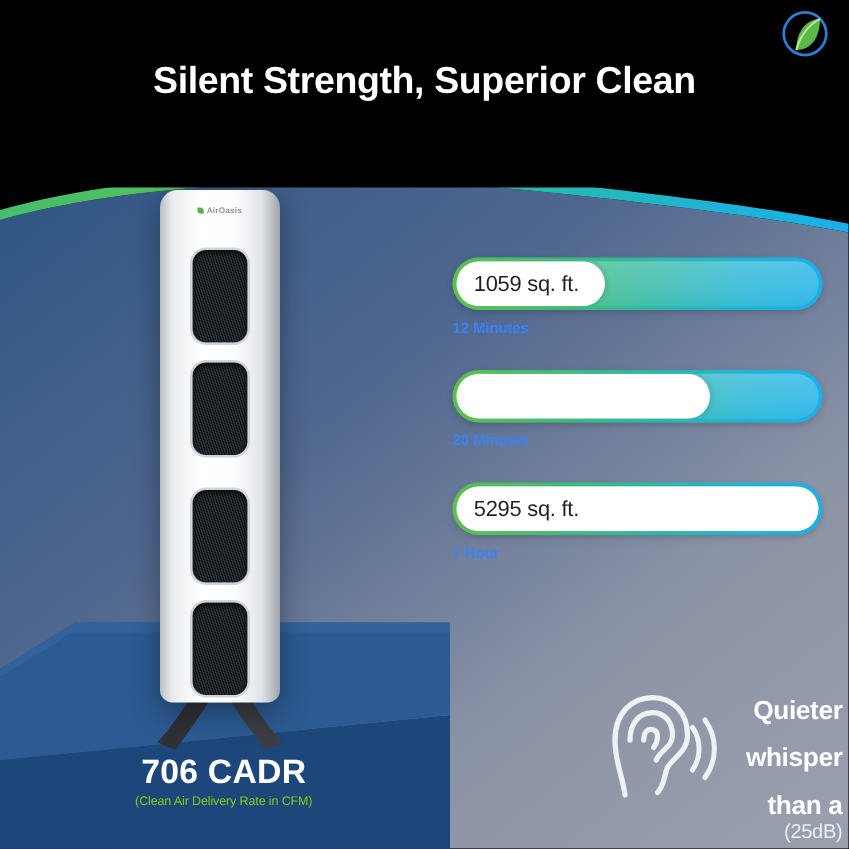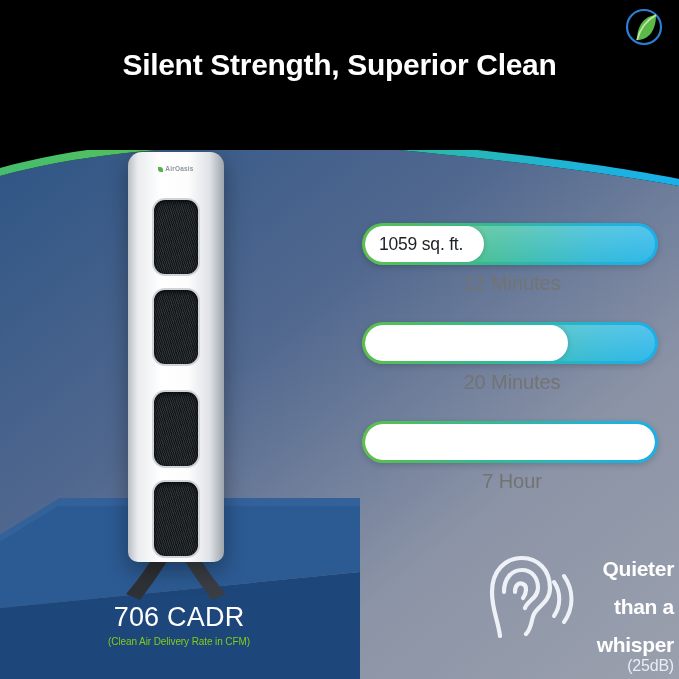--- a/index.html
+++ b/index.html
@@ -44,21 +44,21 @@
     position:absolute;left:26px;width:44px;height:74px;border-radius:11px;
     background:#121416;
     box-shadow:0 0 0 2px #cfd4d9, inset 0 2px 5px rgba(0,0,0,.8);
     background-image:repeating-linear-gradient(72deg,#15181b 0px,#15181b 1px,#2b3035 1px,#2b3035 2px);
     background-blend-mode:normal;
   }
   .v1{top:48px;} .v2{top:138px;} .v3{top:240px;} .v4{top:330px;}
   .legs{position:absolute;left:-16px;top:398px;width:128px;height:52px;}
 
   
-  .bars{position:absolute;left:362px;top:223px;width:300px;z-index:6;text-align:center;}
+  .bars{position:absolute;left:362px;top:206px;width:300px;z-index:6;}
   .bar-block{margin-bottom:27px;}
   .bar{
     position:relative;width:296px;height:42px;border-radius:21px;
     padding:3px;box-sizing:border-box;
     background:linear-gradient(90deg,#5cc04a 0%,#35b98f 42%,#21b4d4 78%,#19b0e8 100%);
     box-shadow:0 2px 6px rgba(0,0,0,.18);
   }
   .bar-track{
     position:relative;width:100%;height:100%;border-radius:18px;
     background:linear-gradient(180deg,rgba(255,255,255,.26),rgba(255,255,255,.10));
@@ -67,26 +67,26 @@
   .bar-fill{
     position:absolute;left:0;top:0;height:100%;border-radius:18px;
     background:#ffffff;
     box-shadow:1px 0 5px rgba(0,0,0,.14);
   }
   .bar-label{
     position:absolute;left:17px;top:0;height:100%;display:flex;align-items:center;
     font-size:17.5px;color:#1d2024;font-weight:400;letter-spacing:-0.2px;white-space:nowrap;
   }
   .bar-sub{
-    margin-top:7px;color:#737373;font-size:20px;font-weight:400;letter-spacing:-0.1px;
+    margin-top:7px;color:#3b82f6;font-size:12px;font-weight:700;letter-spacing:-0.1px;
   }
 
   
   .cadr{position:absolute;left:0;top:602px;width:358px;text-align:center;z-index:6;}
-  .cadr-big{font-size:27px;font-weight:400;color:#ffffff;letter-spacing:.2px;}
+  .cadr-big{font-size:27px;font-weight:700;color:#ffffff;letter-spacing:.2px;}
   .cadr-sub{font-size:10px;color:#84cc16;margin-top:3px;letter-spacing:-0.1px;}
 
   
   .quiet{position:absolute;left:482px;top:542px;width:190px;height:112px;z-index:6;}
   .ear{position:absolute;left:0;top:6px;width:96px;height:100px;}
   .quiet-text{position:absolute;left:92px;top:0;width:100px;text-align:right;}
   .qline{color:#ffffff;font-size:21px;font-weight:700;line-height:23px;letter-spacing:-0.3px;margin-top:15px;}
   .qdb{color:#e9eef4;font-size:16px;margin-top:1px;letter-spacing:-0.2px;}
 </style>
 </head>
@@ -168,20 +168,21 @@
         </div>
       </div>
       <div class="bar-sub">20 Minutes</div>
     </div>
 
     <div class="bar-block">
       <div class="bar">
         <div class="bar-track">
           <div class="bar-fill" style="width: 100%;"></div>
         </div>
+        <div class="bar-label">5295 sq. ft.</div>
       </div>
       <div class="bar-sub">7 Hour</div>
     </div>
 
   </div>
 
   <div class="cadr">
     <div class="cadr-big">706 CADR</div>
     <div class="cadr-sub">(Clean Air Delivery Rate in CFM)</div>
   </div>
@@ -192,19 +193,19 @@
         <path d="M18,88 C16,72 10,62 10,44 C10,22 24,10 40,10 C56,10 68,22 68,40
                  C68,54 56,58 52,66 C49,72 50,80 44,86"></path>
         <path d="M22,44 C22,30 30,22 40,22 C50,22 56,30 56,40 C56,50 46,52 43,60"></path>
         <path d="M33,44 C33,38 36,34 41,36 C46,38 44,46 41,50"></path>
         <path d="M72,34 C79,44 79,58 72,68" stroke-width="4"></path>
         <path d="M82,28 C92,42 92,60 82,74" stroke-width="4"></path>
       </g>
     </svg>
     <div class="quiet-text">
       <div class="qline">Quieter</div>
+      <div class="qline">whisper</div>
       <div class="qline">than a</div>
-      <div class="qline">whisper</div>
       <div class="qdb">(25dB)</div>
     </div>
   </div>
 
 </div>
 
 </body></html>

